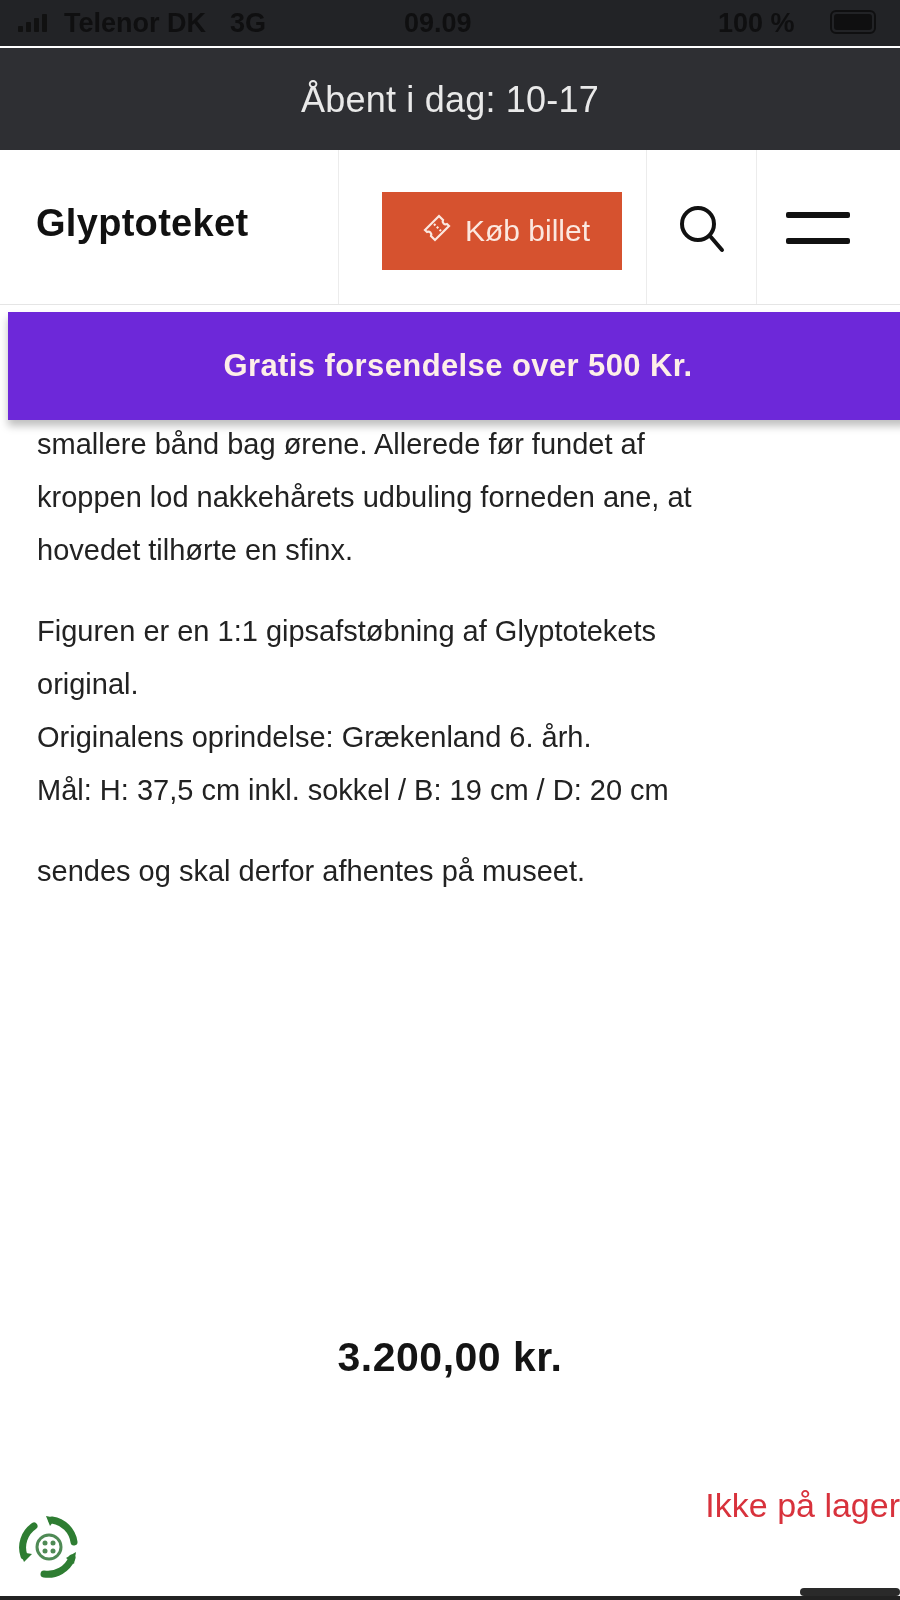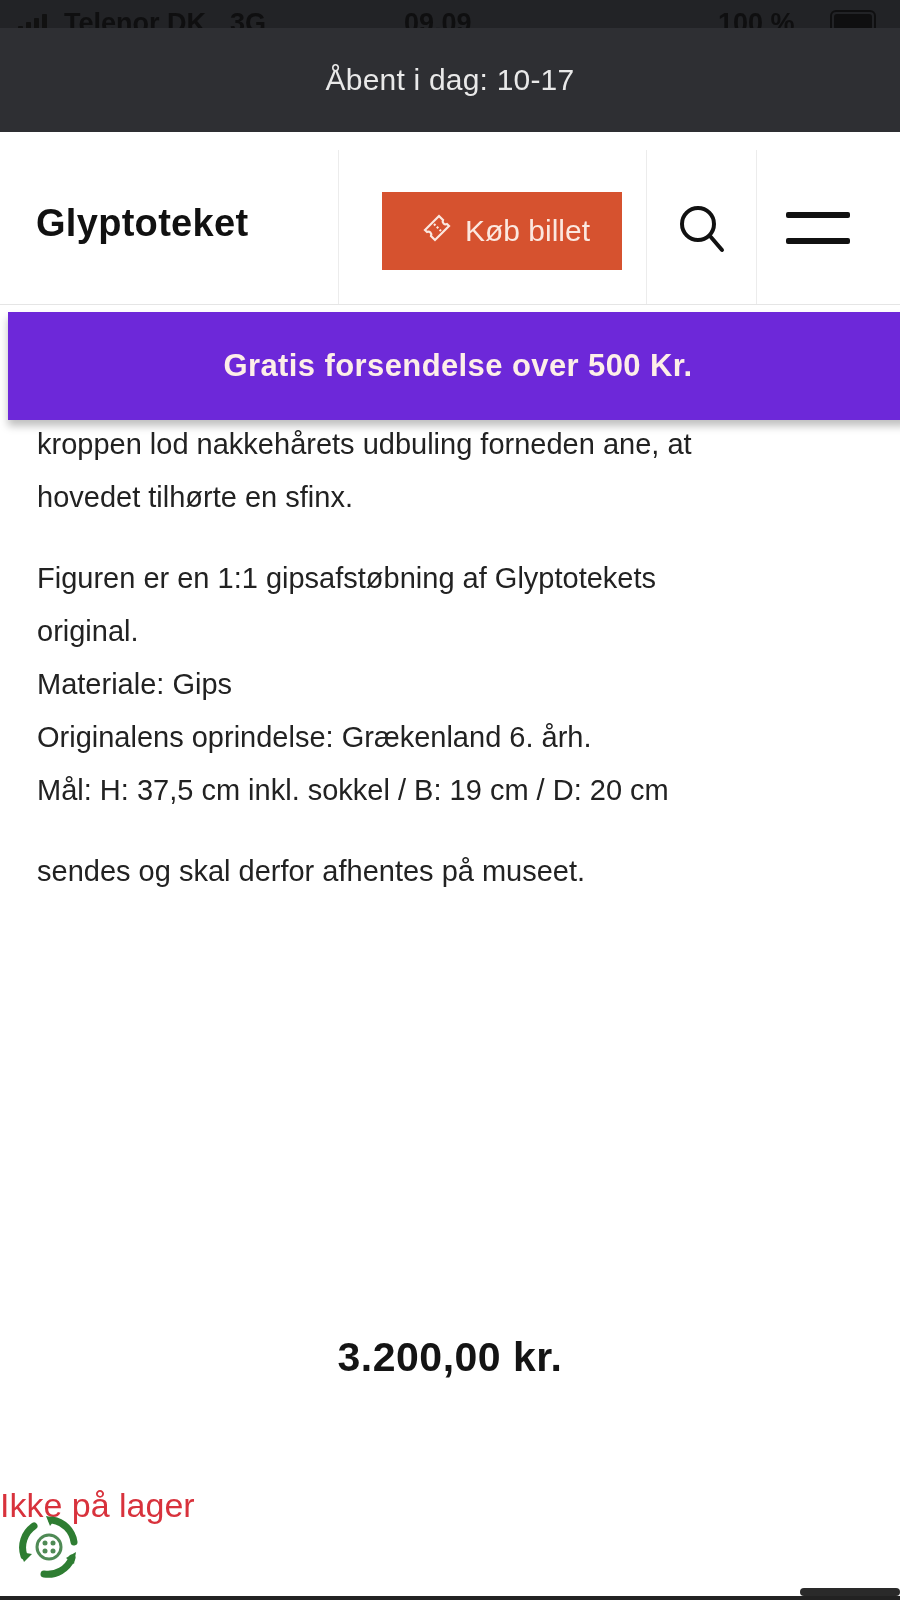--- a/index.html
+++ b/index.html
@@ -17,23 +17,23 @@
   .statusbar .sig { position: absolute; left: 18px; top: 14px; display: flex; align-items: flex-end; gap: 3px; height: 18px; }
   .statusbar .sig span { display: block; width: 5px; background: #111; border-radius: 1px; }
   .statusbar .carrier { position: absolute; left: 64px; top: 8px; color: #0f0f10; }
   .statusbar .net { position: absolute; left: 230px; top: 8px; color: #0f0f10; }
   .statusbar .time { position: absolute; left: 404px; top: 8px; color: #0f0f10; }
   .statusbar .batt-pct { position: absolute; left: 718px; top: 8px; color: #0f0f10; }
   .statusbar .batt { position: absolute; left: 830px; top: 10px; width: 46px; height: 24px; border: 2px solid #0f0f10; border-radius: 6px; box-sizing: border-box; padding: 2px; }
   .statusbar .batt i { display: block; width: 100%; height: 100%; background: #0f0f10; border-radius: 3px; }
 
   .openbar {
-    position: absolute; left: 0; top: 28px; width: 900px; height: 104px;
+    position: absolute; left: 0; top: 48px; width: 900px; height: 104px;
     background: #2e2f33; color: #e9e9e9; display: flex; align-items: center; justify-content: center;
-    font-size: 30px; letter-spacing: 0.2px;
+    font-size: 36px; letter-spacing: 0.2px;
   }
   .header {
     position: absolute; left: 0; top: 150px; width: 900px; height: 154px;
     background: #ffffff; border-bottom: 1px solid #e5e5e5;
   }
   .header .logo { position: absolute; left: 36px; top: 52px; font-size: 38px; font-weight: bold; color: #111; letter-spacing: 0.3px; }
   .header .div { position: absolute; top: 0; width: 1px; height: 154px; background: #ececec; }
   .buy-btn {
     position: absolute; left: 382px; top: 42px; width: 240px; height: 78px;
     background: #d6522f; color: #fbe8e0; border: none; display: flex; align-items: center; justify-content: center; gap: 10px;
@@ -48,21 +48,21 @@
     z-index: 3;
   }
   .content { position: absolute; left: 37px; top: 418px; width: 830px; font-size: 29px; line-height: 53px; color: #222; }
   .content p { margin: 0; }
   .content .gap { height: 28px; }
   .price {
     position: absolute; left: 0; top: 1334px; width: 900px; text-align: center;
     font-size: 41px; font-weight: bold; color: #141414; letter-spacing: 0.5px;
   }
   .stock {
-    position: absolute; left: 0; top: 1486px; width: 900px; text-align: left;
+    position: absolute; left: 0; top: 1486px; width: 900px; text-align: right;
     font-size: 34px; color: #d8323c;
   }
   .eco-icon { position: absolute; left: 14px; top: 1512px; width: 70px; height: 70px; }
   .home-ind { position: absolute; left: 800px; top: 1588px; width: 100px; height: 8px; background: #2a2a2a; border-radius: 4px; }
   .bottom-line { position: absolute; left: 0; top: 1596px; width: 900px; height: 4px; background: #222; }
 </style>
 </head>
 <body>
 
 <div class="statusbar">
@@ -115,26 +115,26 @@
       </svg>
     </span>
   </div>
 </div>
 
 <div class="promo">
   <span>Gratis forsendelse over 500 Kr.</span>
 </div>
 
 <div class="content">
+  <p>smallere bånd bag ørene. Allerede før fundet af</p>
   <p>kroppen lod nakkehårets udbuling forneden ane, at</p>
   <p>hovedet tilhørte en sfinx.</p>
   <div class="gap"></div>
   <p>Figuren er en 1:1 gipsafstøbning af Glyptotekets</p>
   <p>original.</p>
-  <p>Materiale: Gips</p>
   <p>Originalens oprindelse: Grækenland 6. årh.</p>
   <p>Mål: H: 37,5 cm inkl. sokkel / B: 19 cm / D: 20 cm</p>
   <div class="gap"></div>
   <p>sendes og skal derfor afhentes på museet.</p>
 </div>
 
 <div class="price">3.200,00 kr.</div>
 <div class="stock">Ikke på lager</div>
 
 <div class="eco-icon">

